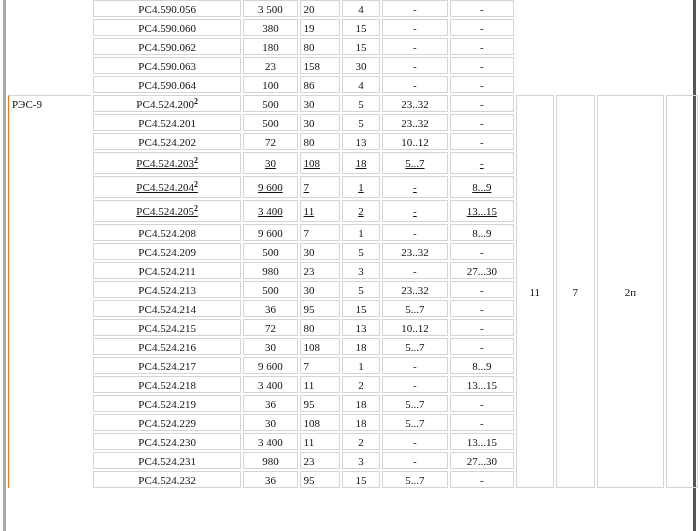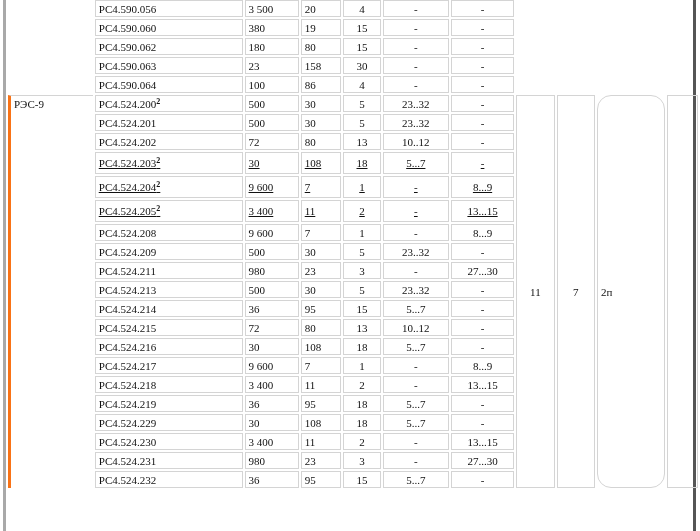--- a/index.html
+++ b/index.html
@@ -4,30 +4,30 @@
 <style>
   html, body { margin: 0; padding: 0; background: #ffffff; }
   body { width: 700px; height: 531px; overflow: hidden; position: relative;
          font-family: "Liberation Serif", "DejaVu Serif", serif; font-size: 11px; color: #111; }
   .frame { position: absolute; left: 0; top: -2px; width: 700px; height: 540px; }
   .lbar { position: absolute; left: 3px; top: 0; width: 3px; height: 540px; background: #a9a9a9; }
   .rbar { position: absolute; left: 693px; top: 0; width: 3px; height: 540px; background: #555; }
   table { border-collapse: separate; border-spacing: 2px; position: absolute; left: 6px; top: 0; }
   td { border: 1px solid #d4d4d4; padding: 0 3px; vertical-align: middle; line-height: 14px; }
   td.grp { border: none; vertical-align: top; width: 77px; padding-top: 1px; }
-  td.grp-r { border-left: 3px solid #f97316; border-top: 1px solid #d4d4d4; margin-left: 12px; }
-  td.code { width: 142px; text-align: left; }
-  td.c3 { width: 47px; }
+  td.grp-r { border-left: 1px solid #f97316; border-top: 1px solid #d4d4d4; margin-left: 12px; }
+  td.code { width: 142px; text-align: center; }
+  td.c3 { width: 47px; text-align: center; }
   td.c4 { width: 33px; text-align: left; }
   td.c5 { width: 30px; text-align: center; }
   td.c6 { width: 59px; text-align: center; }
   td.c7 { width: 56px; text-align: center; }
   td.c8 { width: 31px; text-align: center; }
   td.c9 { width: 31px; text-align: center; }
-  td.c10 { width: 61px; text-align: left; border-radius: 14px; }
+  td.c10 { width: 61px; text-align: center; }
   td.c11 { width: 24px; }
   td.blank { border: none; }
   tr.r { height: 17px; }
   tr.rt { height: 22px; text-decoration: underline; }
   sup { font-size: 8px; line-height: 0; vertical-align: 4px; font-weight: bold; }
 </style>
 </head>
 <body>
 
 <div class="frame">

